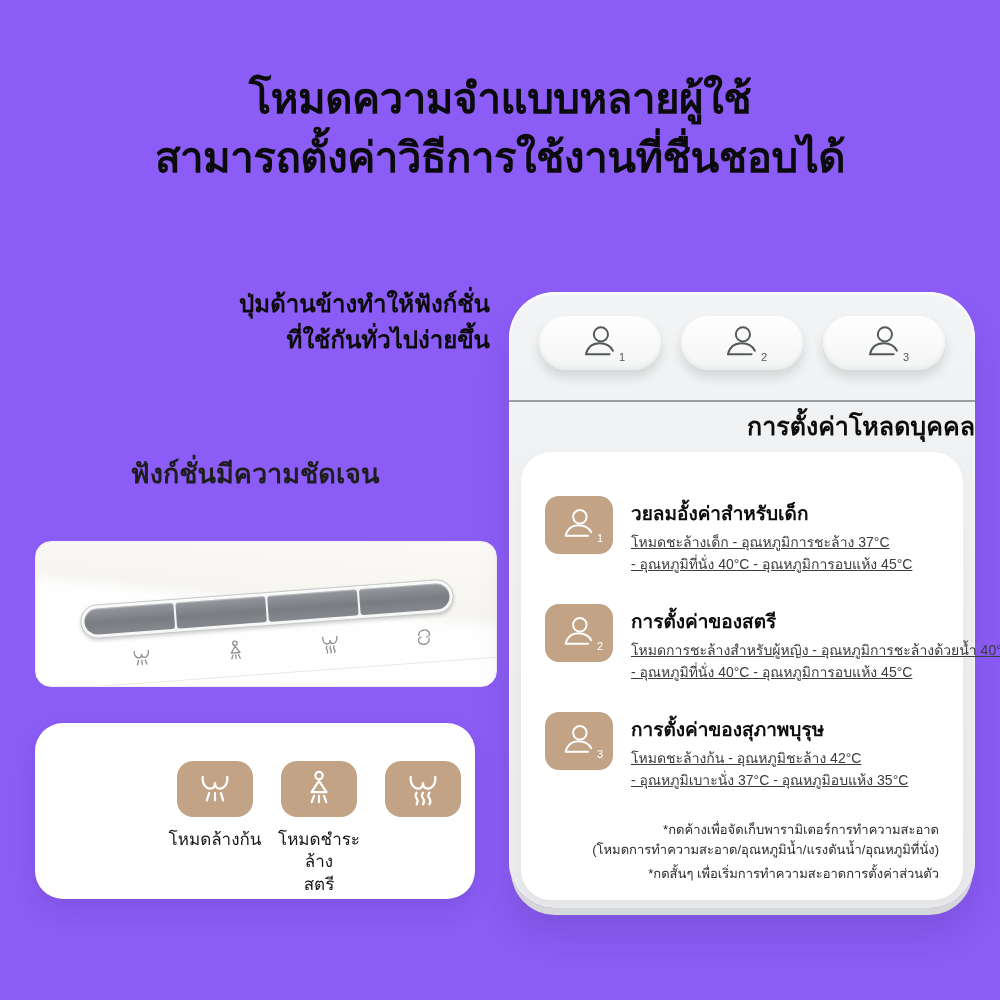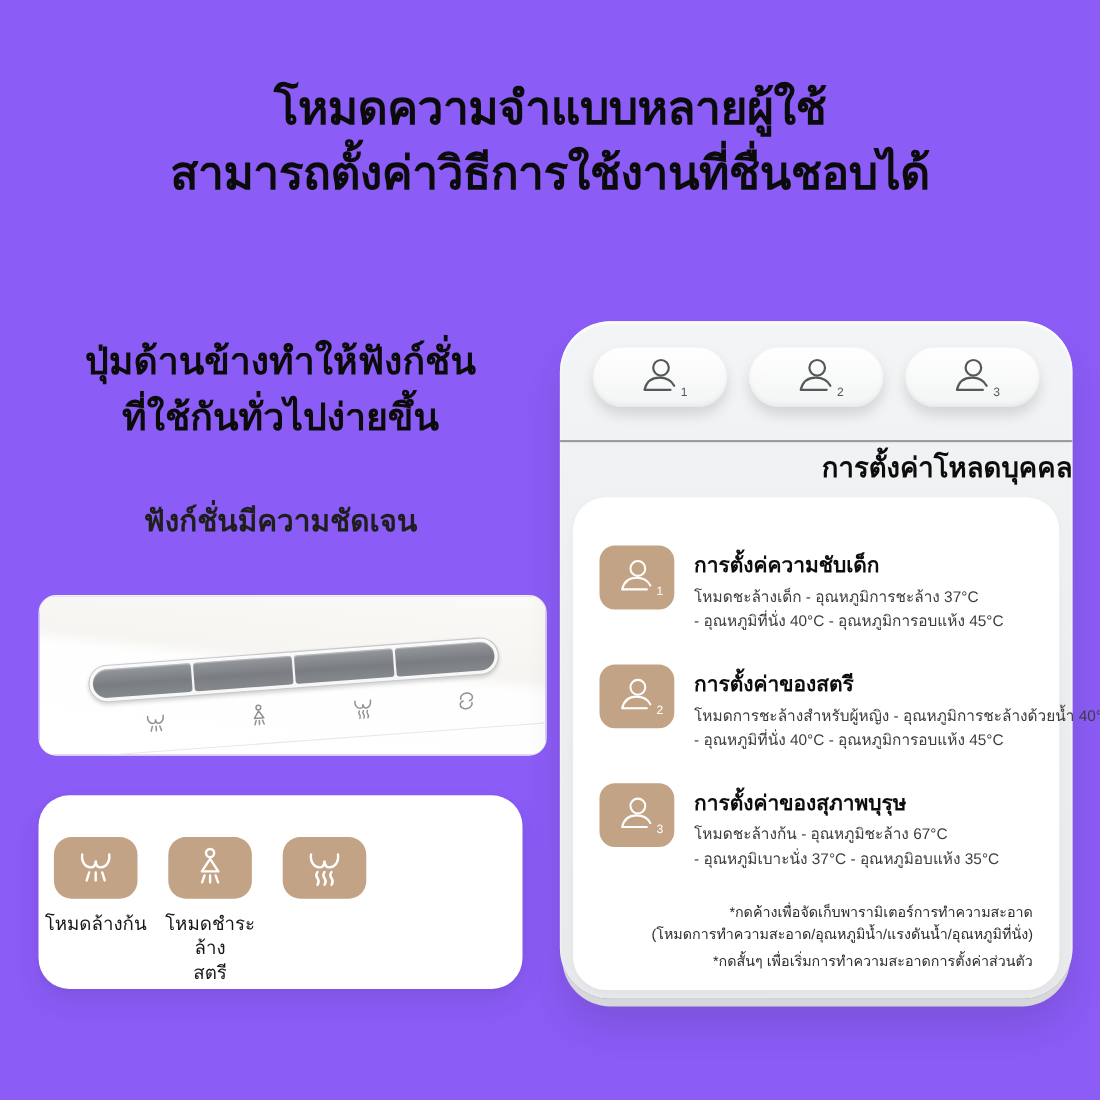--- a/index.html
+++ b/index.html
@@ -4,22 +4,22 @@
 <style>
   html,body{margin:0;padding:0;background:#fff;}
   .page{position:relative;width:1000px;height:1000px;background:#8b5cf6;overflow:hidden;
         font-family:"Liberation Sans",sans-serif;color:#0b0b0b;}
 
   
   .main-title{position:absolute;top:70px;left:0;width:1000px;text-align:center;
               font-size:42px;font-weight:800;line-height:1.4;letter-spacing:-0.5px;color:#0b0b0b;}
 
   
-  .left-head{position:absolute;top:304px;left:20px;width:470px;text-align:center;
-             font-size:34px;font-weight:800;line-height:1.5;color:#0b0b0b;}
+  .left-head{position:absolute;top:286px;left:20px;width:470px;text-align:right;
+             font-size:24px;font-weight:800;line-height:1.5;color:#0b0b0b;}
   .left-sub{position:absolute;top:452px;left:20px;width:470px;text-align:center;
             font-size:27px;font-weight:700;color:#1e1e1e;}
 
   
   .photo{position:absolute;left:35px;top:541px;width:462px;height:146px;border-radius:16px;
          overflow:hidden;background:linear-gradient(186deg,#fbfaf7 0%,#f6f5f1 40%,#fefefe 47%,#ffffff 100%);
          border:1px solid #f3f2ef;box-sizing:border-box;}
   .strip{position:absolute;left:44px;top:50px;width:374px;height:34px;border-radius:17px;
          background:#f7f7f7;border:1px solid #c6c8c9;box-sizing:border-box;
          box-shadow:0 2px 4px rgba(0,0,0,.18), inset 0 1px 2px #fff;
@@ -30,21 +30,21 @@
   .seg:last-child{border-radius:3px 13px 13px 3px;}
   .strip-icons{position:absolute;left:94px;top:94px;width:306px;transform:rotate(-4.2deg);
                display:flex;justify-content:space-between;color:#8e9194;}
   .strip-icons svg{width:23px;height:23px;}
   .photo-line{position:absolute;left:-12px;bottom:12px;width:500px;height:1px;background:#e9e8e4;
               transform:rotate(-4.2deg);}
 
   
   .features-card{position:absolute;left:35px;top:723px;width:440px;height:176px;background:#fff;
                  border-radius:28px;box-shadow:0 12px 26px rgba(0,0,0,.07),0 2px 6px rgba(0,0,0,.04);
-                 display:flex;justify-content:flex-start;align-items:flex-start;
+                 display:flex;justify-content:flex-end;align-items:flex-start;
                  padding-top:38px;box-sizing:border-box;}
   .feature{width:104px;text-align:center;}
   .tile{width:76px;height:56px;margin:0 auto;background:#c2a385;border-radius:16px;
         display:flex;align-items:center;justify-content:center;color:#ffffff;}
   .tile svg{width:40px;height:40px;}
   .f-label{margin-top:12px;font-size:17px;line-height:1.32;color:#161616;}
 
   
   .panel{position:absolute;left:509px;top:292px;width:466px;height:616px;border-radius:46px;
          background:linear-gradient(180deg,#f3f4f5 0%,#ecedee 60%,#e7e9ea 100%);
@@ -61,21 +61,21 @@
   .panel-heading{margin-top:10px;text-align:center;font-size:25px;font-weight:800;
                  line-height:1.15;color:#0c0c0c;}
   .inner-card{margin:12px auto 0;width:442px;height:448px;background:#ffffff;border-radius:30px;
               padding:44px 24px 0;box-sizing:border-box;box-shadow:0 3px 8px rgba(0,0,0,.03);}
   .profile-row{display:flex;gap:18px;margin-bottom:24px;min-height:84px;}
   .profile-tile{width:68px;height:58px;background:#c2a385;border-radius:14px;flex-shrink:0;
                 display:flex;align-items:center;justify-content:center;color:#ffffff;}
   .profile-tile .badge{width:38px;height:38px;}
   .profile-tile .badge svg{width:38px;height:38px;}
   .p-title{font-size:19px;font-weight:700;color:#0d0d0d;margin:2px 0 4px;}
-  .p-desc{font-size:14px;color:#3c3c3c;line-height:1.55;white-space:nowrap;}
+  .p-desc{font-size:14px;color:#3c3c3c;line-height:1.55;white-space:nowrap;text-decoration:underline;}
   .footnotes{margin-top:6px;text-align:right;font-size:13px;color:#2b2b2b;line-height:1.5;}
   .note2{margin-top:5px;}
 </style>
 </head>
 <body>
 
 <div class="page">
 
   <header class="main-title">
     <div>โหมดความจำแบบหลายผู้ใช้</div>
@@ -203,21 +203,21 @@
         <div class="profile-tile">
           <span class="badge">
             <svg viewBox="0 0 44 44" fill="none" stroke="currentColor" stroke-width="2.2" stroke-linecap="round">
               <circle cx="23" cy="12.5" r="7.8"></circle>
               <path d="M6.5 34.5 H32.5 M6.5 34.5 C8.5 26 14.5 22.3 21.5 22.3 C28 22.3 33.5 25.2 36.2 30.5"></path>
             </svg>
             <span class="sub-num">1</span>
           </span>
         </div>
         <div class="profile-text">
-          <div class="p-title">การตั้งค่ความชับเด็ก</div>
+          <div class="p-title">วยลมอั้งค่าสำหรับเด็ก</div>
           <div class="p-desc">โหมดชะล้างเด็ก - อุณหภูมิการชะล้าง 37°C</div>
           <div class="p-desc">- อุณหภูมิที่นั่ง 40°C - อุณหภูมิการอบแห้ง 45°C</div>
         </div>
       </div>
 
       <div class="profile-row">
         <div class="profile-tile">
           <span class="badge">
             <svg viewBox="0 0 44 44" fill="none" stroke="currentColor" stroke-width="2.2" stroke-linecap="round">
               <circle cx="23" cy="12.5" r="7.8"></circle>
@@ -238,21 +238,21 @@
           <span class="badge">
             <svg viewBox="0 0 44 44" fill="none" stroke="currentColor" stroke-width="2.2" stroke-linecap="round">
               <circle cx="23" cy="12.5" r="7.8"></circle>
               <path d="M6.5 34.5 H32.5 M6.5 34.5 C8.5 26 14.5 22.3 21.5 22.3 C28 22.3 33.5 25.2 36.2 30.5"></path>
             </svg>
             <span class="sub-num">3</span>
           </span>
         </div>
         <div class="profile-text">
           <div class="p-title">การตั้งค่าของสุภาพบุรุษ</div>
-          <div class="p-desc">โหมดชะล้างก้น - อุณหภูมิชะล้าง 67°C</div>
+          <div class="p-desc">โหมดชะล้างก้น - อุณหภูมิชะล้าง 42°C</div>
           <div class="p-desc">- อุณหภูมิเบาะนั่ง 37°C - อุณหภูมิอบแห้ง 35°C</div>
         </div>
       </div>
 
       <div class="footnotes">
         <div>*กดค้างเพื่อจัดเก็บพารามิเตอร์การทำความสะอาด</div>
         <div>(โหมดการทำความสะอาด/อุณหภูมิน้ำ/แรงดันน้ำ/อุณหภูมิที่นั่ง)</div>
         <div class="note2">*กดสั้นๆ เพื่อเริ่มการทำความสะอาดการตั้งค่าส่วนตัว</div>
       </div>
 

